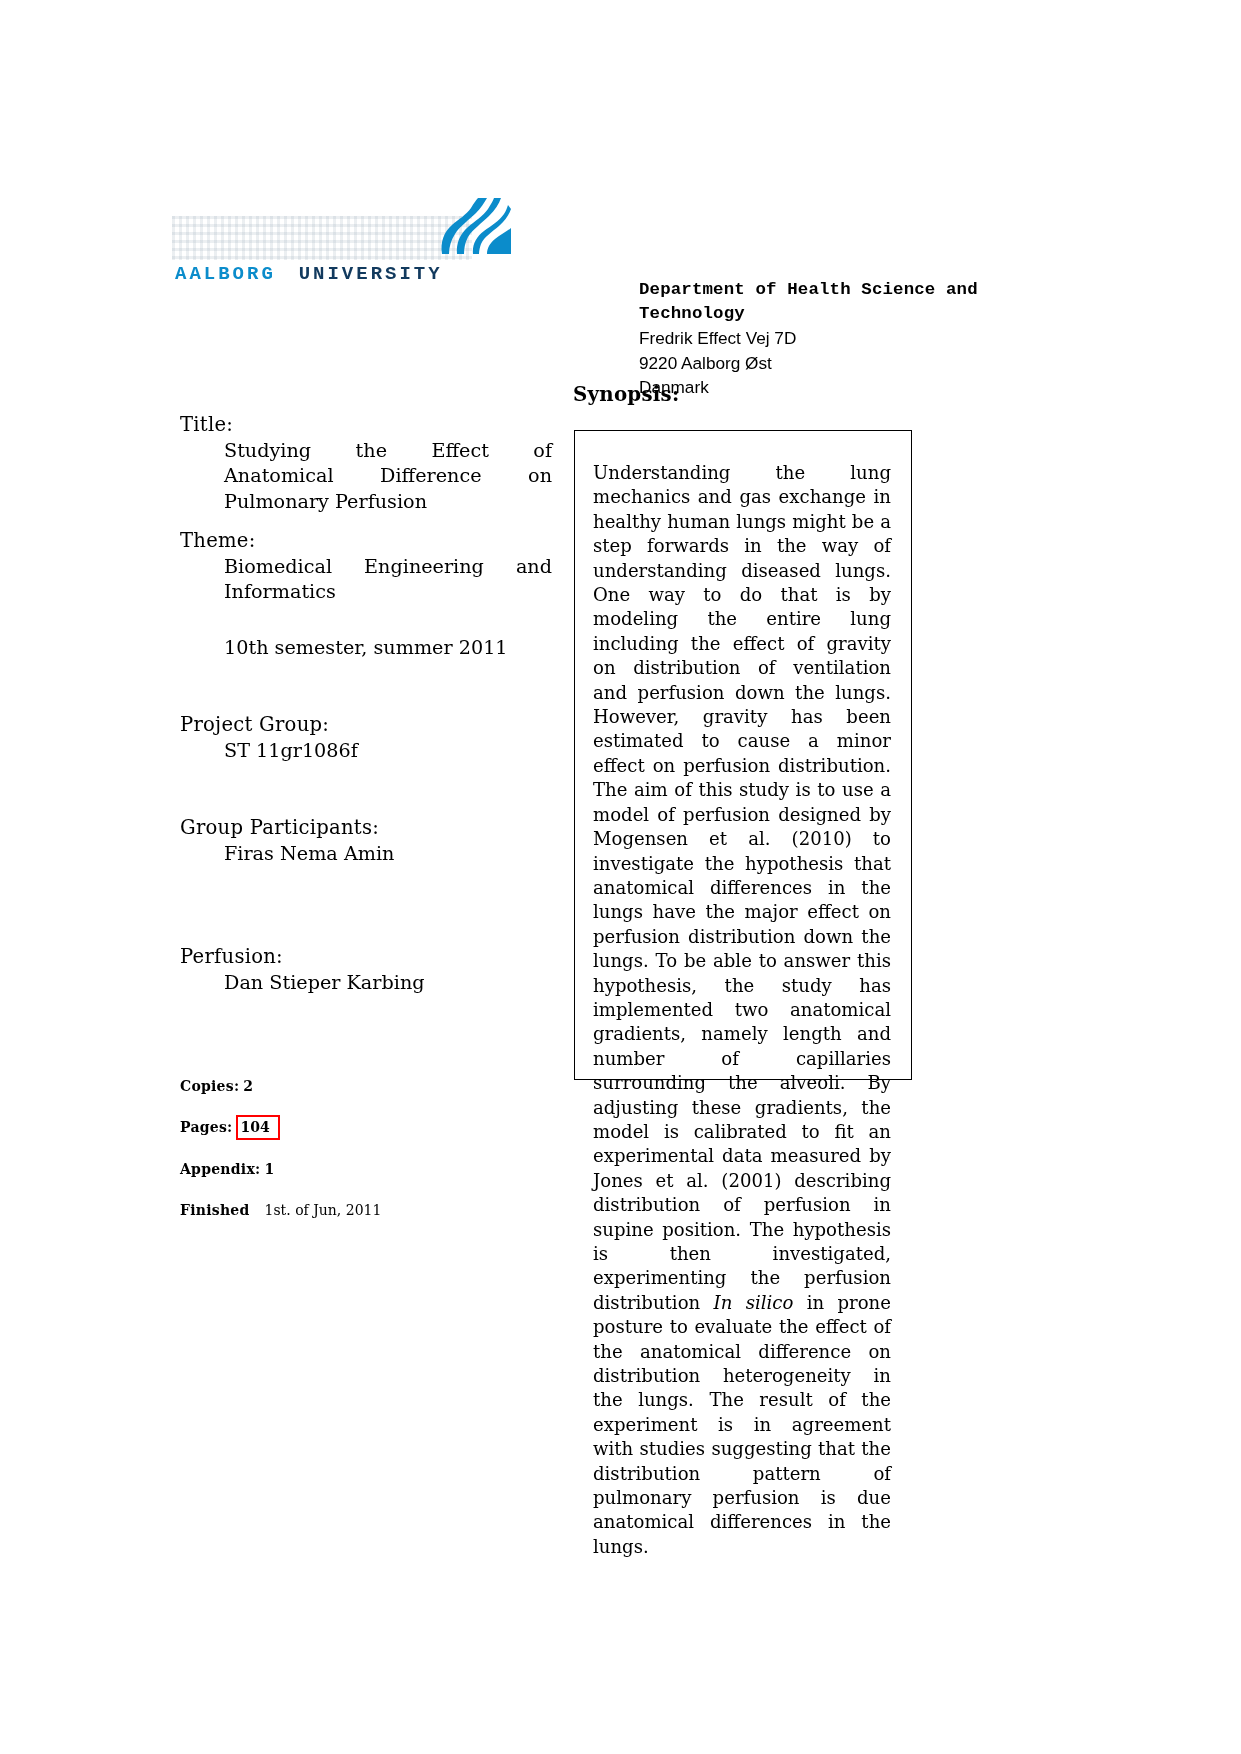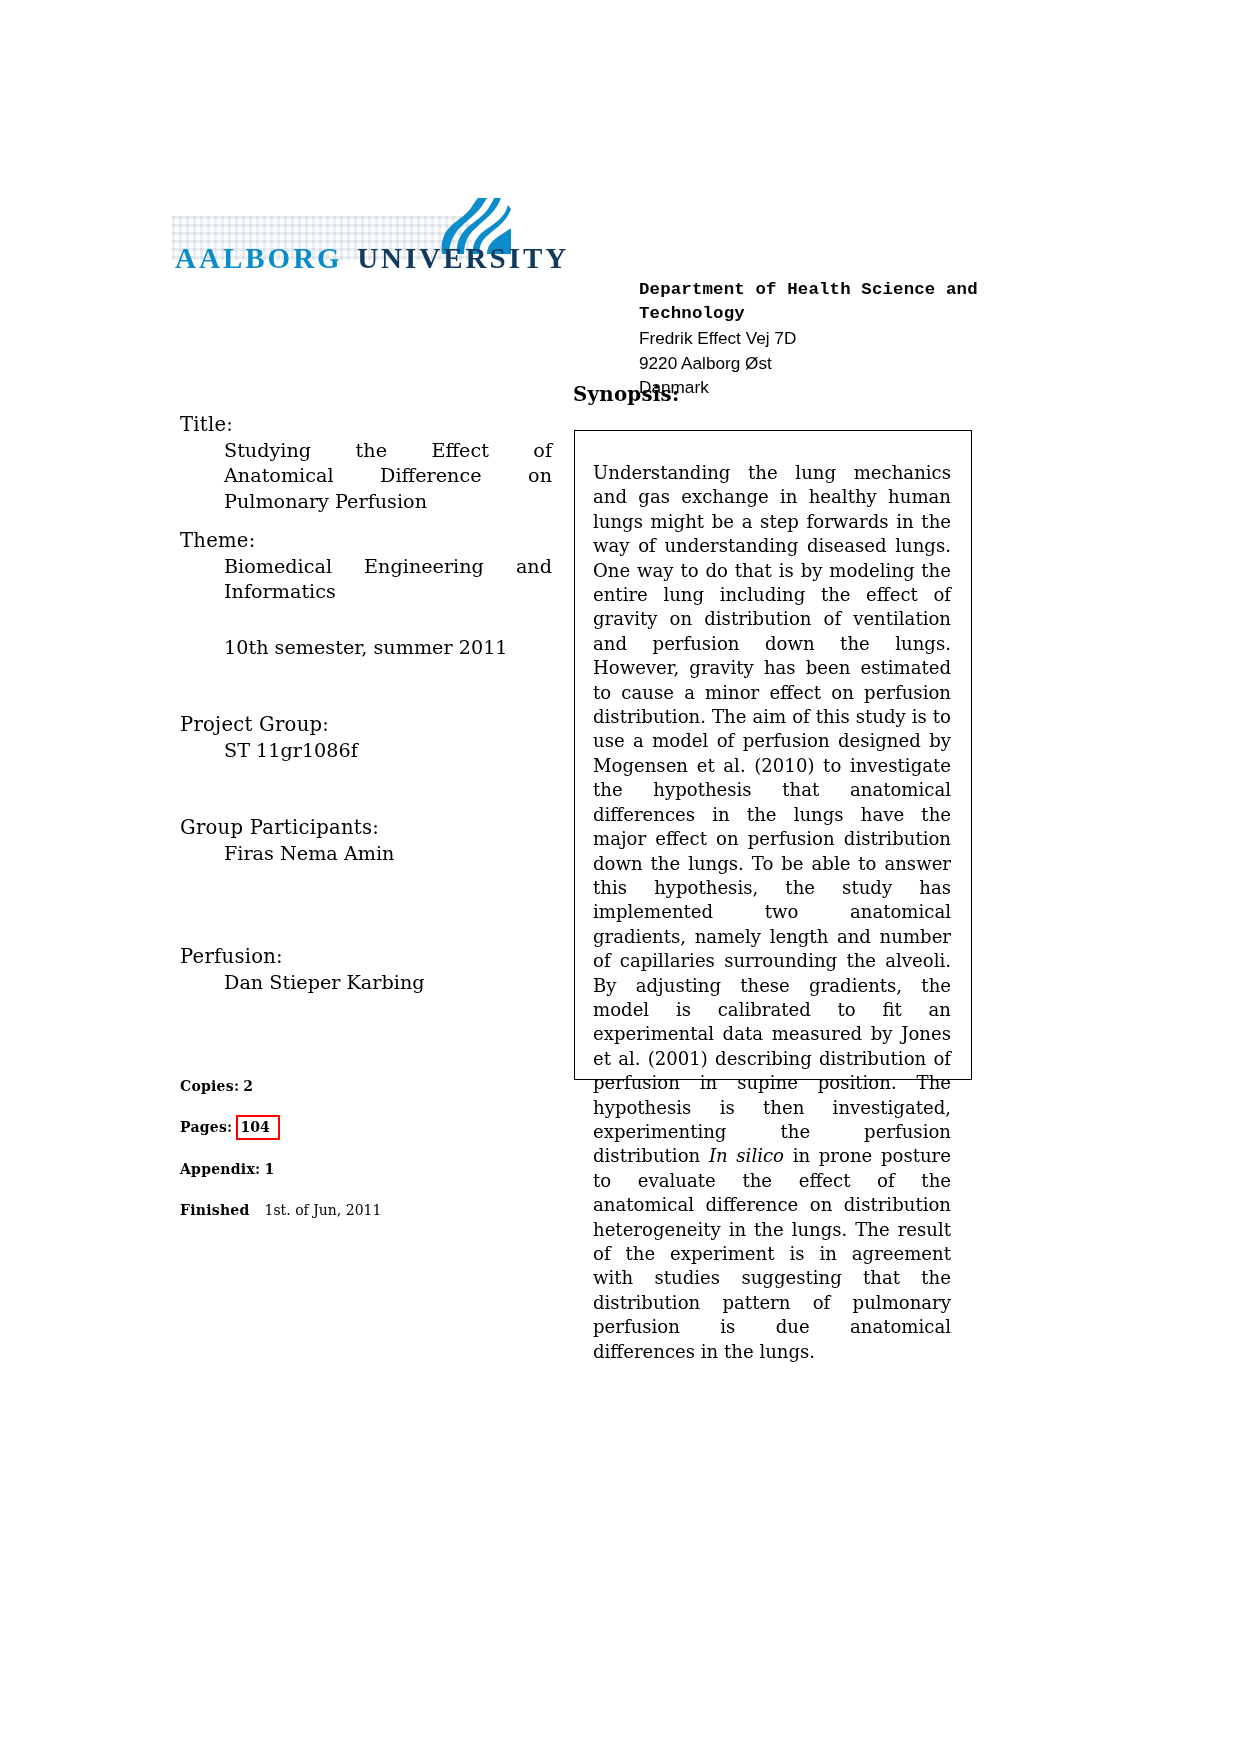--- a/index.html
+++ b/index.html
@@ -41,24 +41,24 @@
   #logo-mark {
     position: absolute;
     right: 6px;
     top: 0px;
     width: 76px;
     height: 56px;
   }
   #logo-wordmark {
     position: absolute;
     left: 3px;
-    top: 44px;
-    font-family: Liberation Serif, serif;
-    font-weight: bold;
-    font-size: 29px;
+    top: 65px;
+    font-family: Liberation Mono, monospace;
+    font-weight: bold;
+    font-size: 19px;
     letter-spacing: 3.0px;
     white-space: nowrap;
   }
   .wm-aalborg { color: #0b8ccb; }
   .wm-university { color: #123a5e; }
 
   
   #address-block {
     position: absolute;
     left: 639px;
@@ -142,21 +142,21 @@
     left: 573px;
     top: 382px;
     font-size: 19.8px;
     font-weight: bold;
     letter-spacing: 0.25px;
   }
   #synopsis-box {
     position: absolute;
     left: 574px;
     top: 430px;
-    width: 398px;
+    width: 338px;
     height: 650px;
     border: 1.6px solid #000000;
     box-sizing: border-box;
     padding: 30px 20px 18px 18px;
   }
   #synopsis-text {
     font-size: 18.1px;
     line-height: 24.4px;
     text-align: justify;
     text-align-last: left;

